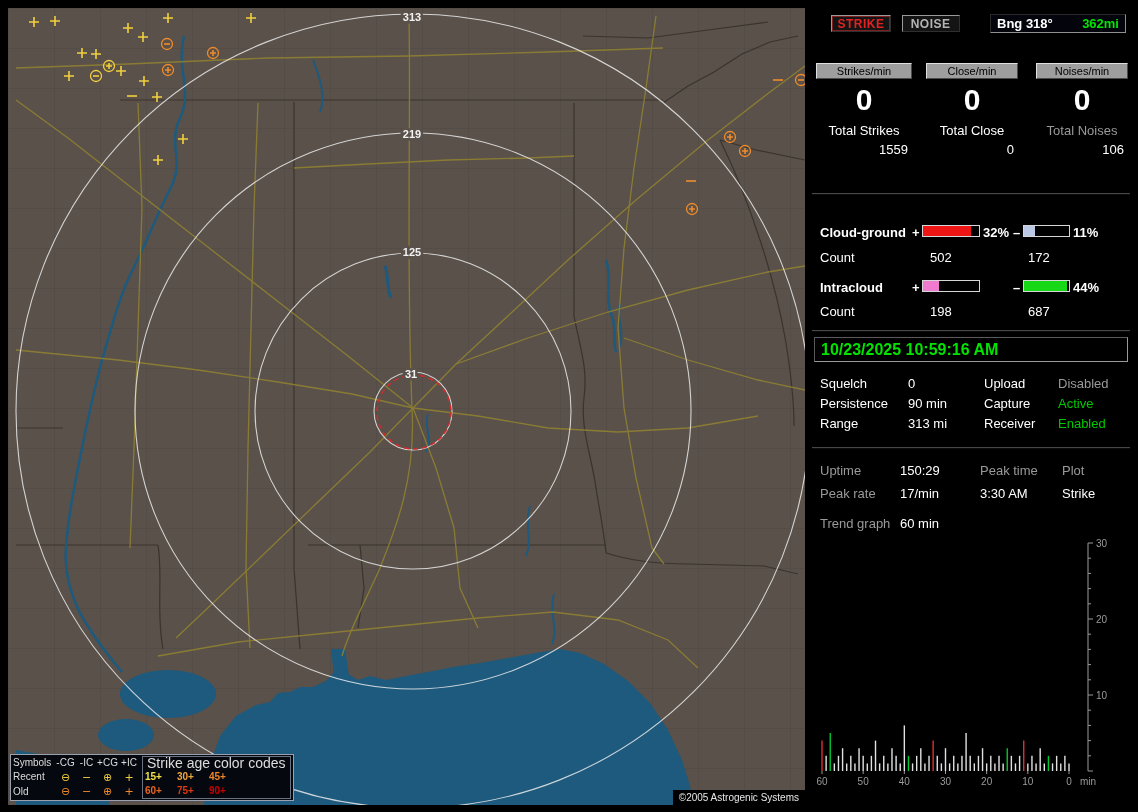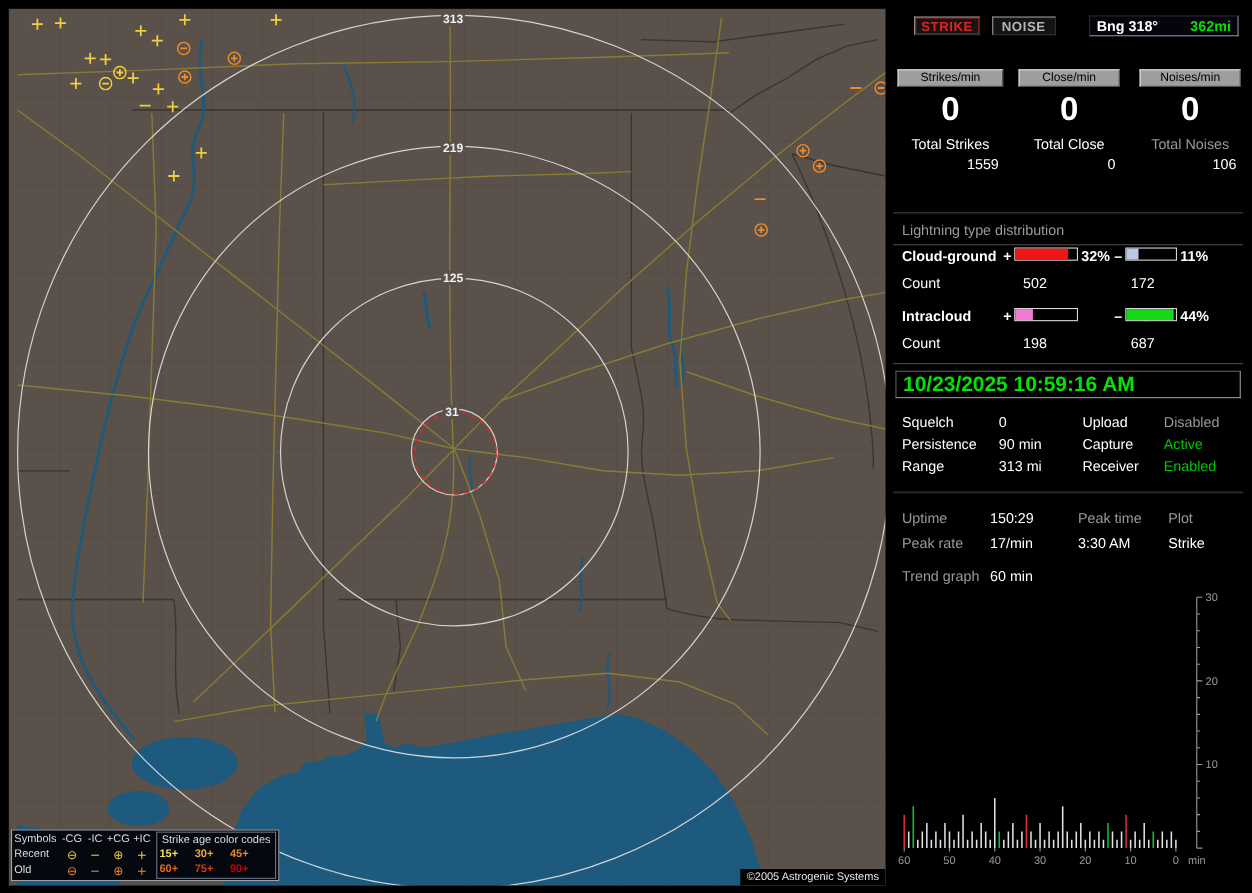--- a/index.html
+++ b/index.html
@@ -8,21 +8,21 @@
 
   
   .map { position:absolute; left:8px; top:8px; width:797px; height:797px; background:#59514a; overflow:hidden; }
   .copyright { position:absolute; right:0; bottom:0; background:#000; color:#e8e8e8; font-size:10px; padding:2px 6px; }
 
   .legend { position:absolute; left:2px; bottom:4px; display:flex; background:#06080f; border:1px solid #99a1b0; padding:1px 2px; font-size:10px; color:#ddd; line-height:14px; }
   .lg-left { display:grid; grid-template-columns:42px 21px 21px 21px 22px; align-items:center; }
   .lg-left .c { text-align:center; }
   .glyph { font-family:"DejaVu Sans", sans-serif; text-align:center; font-size:11px; line-height:13px; }
   .lg-right { border:1px solid #6b7383; margin-left:2px; padding:0 2px; }
-  .lg-ah { font-size:10px; white-space:nowrap; padding:0 2px; line-height:13px; }
+  .lg-ah { font-size:14px; white-space:nowrap; padding:0 2px; line-height:13px; }
   .lg-ages { display:grid; grid-template-columns:repeat(3,32px); text-align:left; line-height:14px; font-weight:bold; }
 
   
   .sidebar { position:absolute; left:812px; top:8px; width:318px; height:796px; font-size:13px; }
   .abs { position:absolute; }
   .btn3d { display:inline-flex; align-items:center; justify-content:center; height:17px; background:#141414;
            border:1px solid; border-color:#9a9a9a #2f2f2f #2f2f2f #9a9a9a; font-weight:bold; font-size:12px; letter-spacing:.5px; }
   .btn-strike { width:60px; box-shadow: inset 0 0 0 1px rgba(215,40,40,.55); }
   .btn-noise  { width:58px; margin-left:7px; }
   .bearing { position:absolute; width:136px; height:19px; background:#04040c; border:1px solid; border-color:#2a2a2a #909090 #909090 #2a2a2a;
@@ -39,21 +39,21 @@
 
   .divider { position:absolute; left:0; width:318px; height:2px; border-top:1px solid #474747; border-bottom:1px solid #0c0c0c; }
   .dist-title { position:absolute; left:0; top:194px; width:318px; padding:0 0 5px 8px; color:#9a9a9a; border-bottom:1px solid #474747; }
   .dist-row { position:absolute; left:0; width:318px; height:16px; }
   .dist-row > span { position:absolute; top:0; }
   .bar { position:absolute; top:2px; height:12px; border:1px solid #d6d6d6; background:#000; }
   .bar i { display:block; height:100%; width:0; }
   .srow { position:absolute; left:0; width:318px; height:15px; }
   .srow > span { position:absolute; top:0; white-space:nowrap; }
   .dtbox { position:absolute; left:2px; top:329px; width:314px; height:25px; background:#000; border:1px solid;
-           border-color:#5a5a5a #9a9a9a #9a9a9a #5a5a5a; display:flex; align-items:center; padding-left:6px; font-size:19px; font-weight:bold; }
+           border-color:#5a5a5a #9a9a9a #9a9a9a #5a5a5a; display:flex; align-items:center; padding-left:6px; font-size:16px; font-weight:bold; }
 </style>
 </head>
 <body>
 
 <div class="screen">
 
   <div class="map">
     <svg width="797" height="797" viewBox="0 0 797 797">
       <defs>
         <pattern id="county" width="46" height="40" patternUnits="userSpaceOnUse">
@@ -287,21 +287,20 @@
     </div>
     <div class="ratecol" style="left:224px; top:55px; width:92px;">
       <div class="rate-plate">Noises/min</div>
       <div class="rate-zero">0</div>
       <div class="rate-tlabel dim">Total Noises</div>
       <div class="rate-tvalue">106</div>
     </div>
 
     <div class="divider" style="top:185px;"></div>
 
-    <div class="dist-title">Lightning type distribution</div>
 
     <div class="dist-row" style="top:217px;">
       <span class="bold" style="left:8px;">Cloud-ground</span>
       <span class="bold" style="left:100px;">+</span>
       <span class="bar" style="left:110px; width:58px;">
           <i style="width: 85%; background: rgb(238, 21, 21);"></i>
         </span>
       <span class="bold" style="left:171px;">32%</span>
       <span class="bold" style="left:201px;">–</span>
       <span class="bar" style="left:211px; width:47px;">

